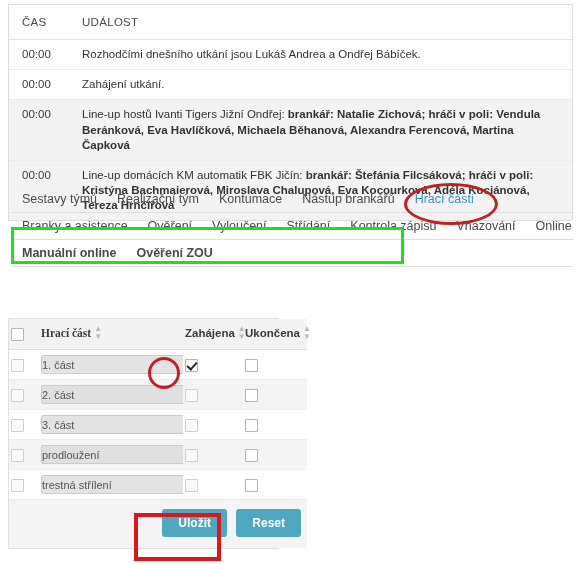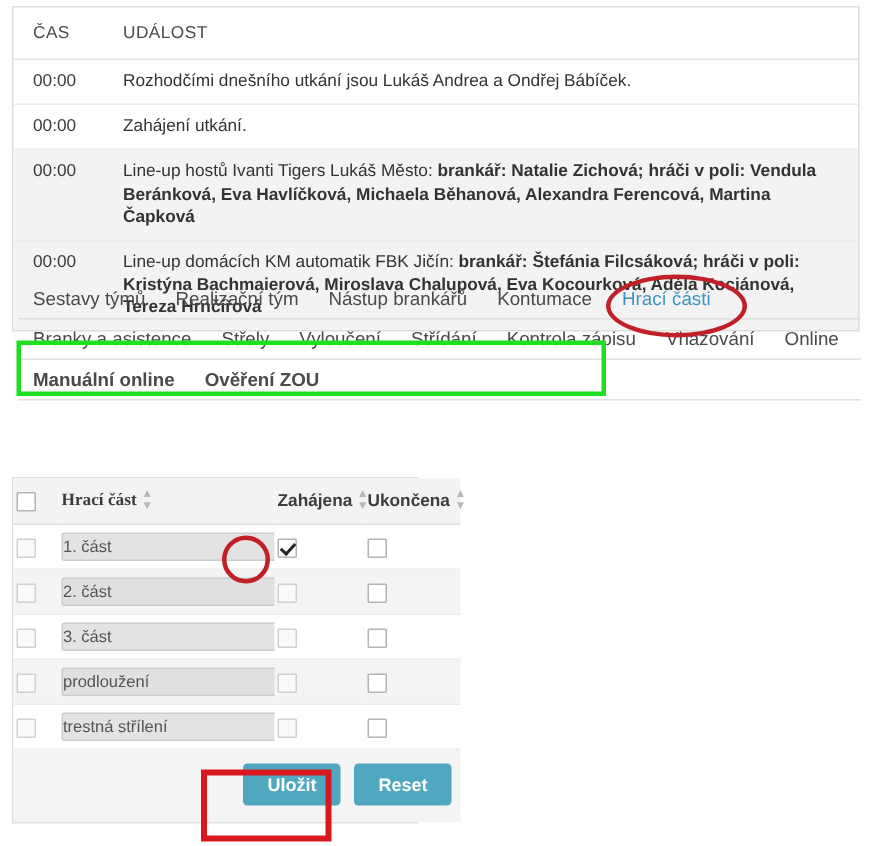--- a/index.html
+++ b/index.html
@@ -235,41 +235,41 @@
       <tr>
         <td class="c-time">00:00</td>
         <td>Rozhodčími dnešního utkání jsou Lukáš Andrea a Ondřej Bábíček.</td>
       </tr>
       <tr>
         <td class="c-time">00:00</td>
         <td>Zahájení utkání.</td>
       </tr>
       <tr class="alt">
         <td class="c-time">00:00</td>
-        <td><span>Line-up hostů Ivanti Tigers Lukáš Město: </span><span class="ev-b">brankář: Natalie Zichová; hráči v poli: Vendula Beránková, Eva Havlíčková, Michaela Běhanová, Alexandra Ferencová, Martina Čapková</span></td>
+        <td><span>Line-up hostů Ivanti Tigers Jižní Ondřej: </span><span class="ev-b">brankář: Natalie Zichová; hráči v poli: Vendula Beránková, Eva Havlíčková, Michaela Běhanová, Alexandra Ferencová, Martina Čapková</span></td>
       </tr>
       <tr class="alt">
         <td class="c-time">00:00</td>
         <td><span>Line-up domácích KM automatik FBK Jičín: </span><span class="ev-b">brankář: Štefánia Filcsáková; hráči v poli: Kristýna Bachmaierová, Miroslava Chalupová, Eva Kocourková, Adéla Kociánová, Tereza Hrnčířová</span></td>
       </tr>
     </tbody>
   </table>
 </div>
 
 <div class="tabs-area">
   <div class="tab-row">
     <div class="tab">Sestavy týmů</div>
     <div class="tab">Realizační tým</div>
+    <div class="tab">Kontumace</div>
     <div class="tab">Nástup brankářů</div>
-    <div class="tab">Kontumace</div>
     <div class="tab active">Hrací části</div>
   </div>
   <div class="tab-row">
     <div class="tab">Branky a asistence</div>
-    <div class="tab">Střely</div>
+    <div class="tab">Ověření</div>
     <div class="tab">Vyloučení</div>
     <div class="tab">Střídání</div>
     <div class="tab">Kontrola zápisu</div>
     <div class="tab">Vhazování</div>
     <div class="tab">Online</div>
   </div>
   <div class="tab-row">
     <div class="tab">Manuální online</div>
     <div class="tab">Ověření ZOU</div>
   </div>

